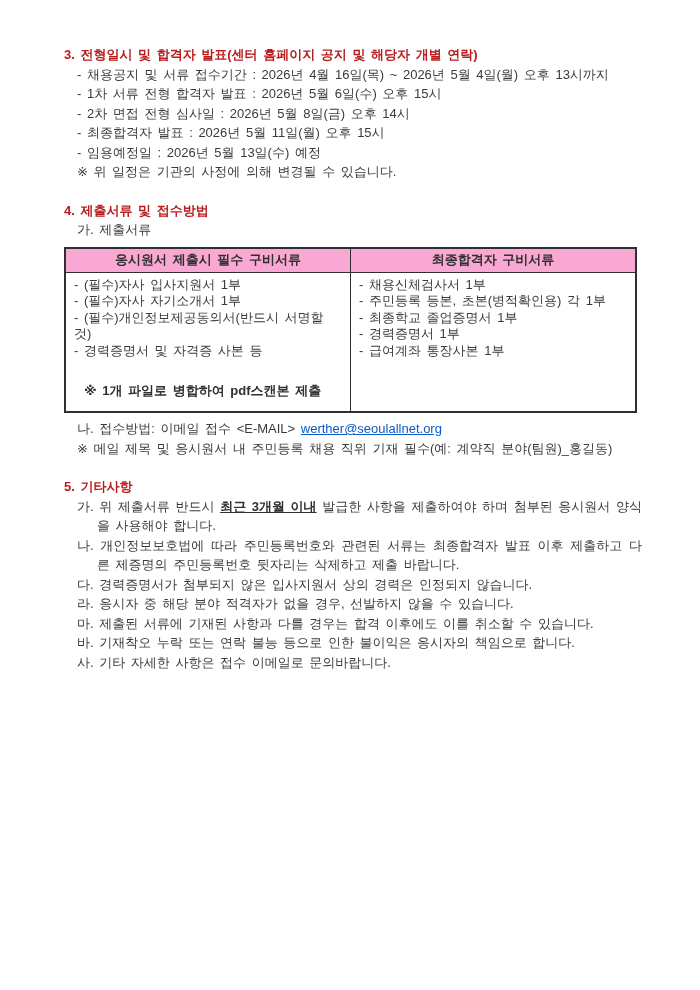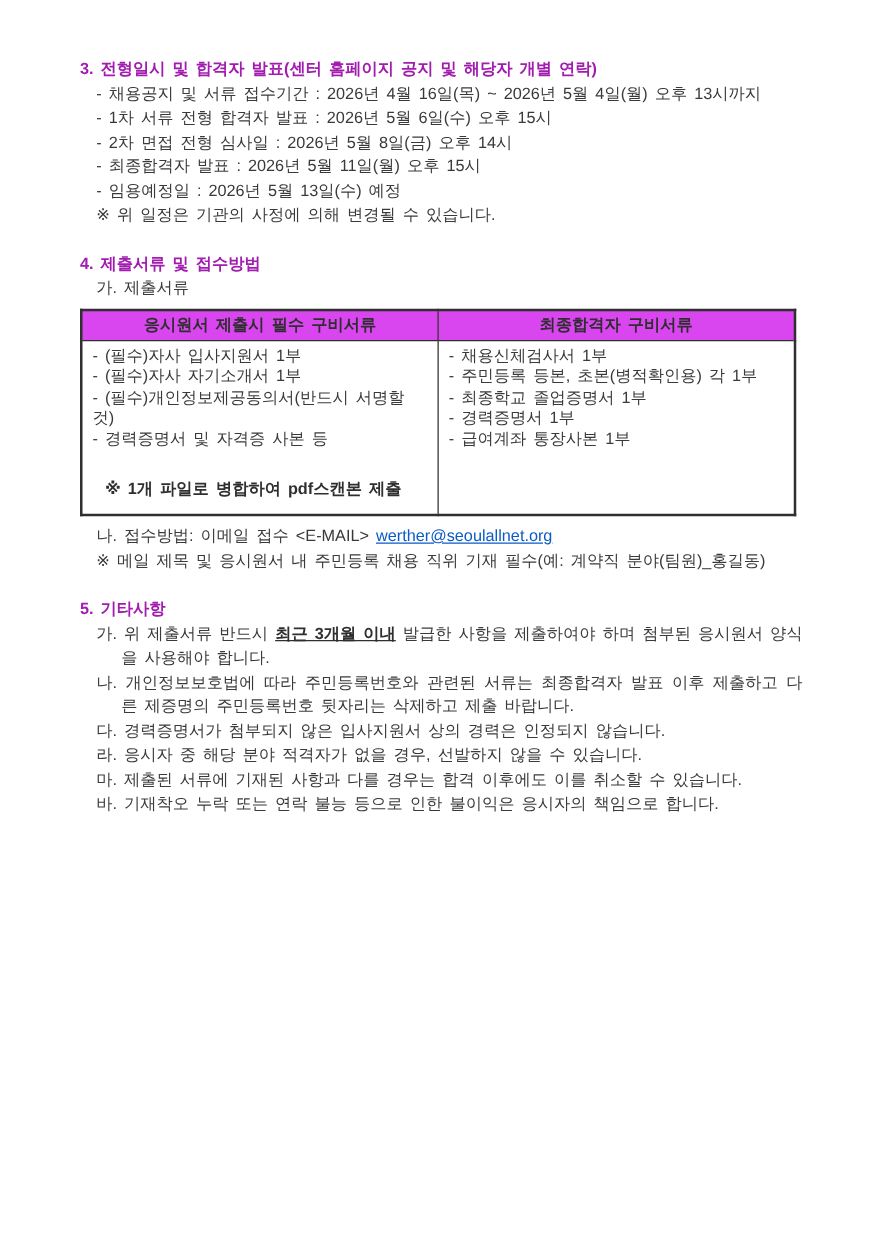--- a/index.html
+++ b/index.html
@@ -15,21 +15,21 @@
     font-size: 13px;
     line-height: 19.5px;
     overflow: hidden;
   }
   .doc {
     padding: 45px 58px 0 64px;
     word-spacing: 2px;
   }
   .h {
     font-weight: bold;
-    color: #a21caf;
+    color: #b91c1c;
   }
   .ind {
     margin-left: 13px;
   }
   .hang {
     padding-left: 20px;
     text-indent: -20px;
     text-align: justify;
   }
   .sec-gap {
@@ -43,21 +43,21 @@
   }
   table.docs-table th,
   table.docs-table td {
     border: 1px solid #2f2f2f;
     font-size: 13px;
   }
   table.docs-table {
     border: 2px solid #2f2f2f;
   }
   table.docs-table th {
-    background: #d946ef;
+    background: #f9a8d4;
     font-weight: bold;
     text-align: center;
     height: 21px;
     padding: 1px 8px;
     color: #2f2f2f;
   }
   table.docs-table td {
     vertical-align: top;
     padding: 4px 8px 11px 8px;
     line-height: 16.6px;
@@ -131,15 +131,16 @@
   <div class="ind line">※ 메일 제목 및 응시원서 내 주민등록 채용 직위 기재 필수(예: 계약직 분야(팀원)_홍길동)</div>
 
   <div class="h line sec-gap">5. 기타사항</div>
   <div class="ind">
     <div class="hang"><span>가. 위 제출서류 반드시 </span><span class="em">최근 3개월 이내</span><span> 발급한 사항을 제출하여야 하며 첨부된 응시원서 양식을 사용해야 합니다.</span></div>
     <div class="hang">나. 개인정보보호법에 따라 주민등록번호와 관련된 서류는 최종합격자 발표 이후 제출하고 다른 제증명의 주민등록번호 뒷자리는 삭제하고 제출 바랍니다.</div>
     <div class="hang">다. 경력증명서가 첨부되지 않은 입사지원서 상의 경력은 인정되지 않습니다.</div>
     <div class="hang">라. 응시자 중 해당 분야 적격자가 없을 경우, 선발하지 않을 수 있습니다.</div>
     <div class="hang">마. 제출된 서류에 기재된 사항과 다를 경우는 합격 이후에도 이를 취소할 수 있습니다.</div>
     <div class="hang">바. 기재착오 누락 또는 연락 불능 등으로 인한 불이익은 응시자의 책임으로 합니다.</div>
+    <div class="hang">사. 기타 자세한 사항은 접수 이메일로 문의바랍니다.</div>
   </div>
 
 </div>
 
 </body></html>

